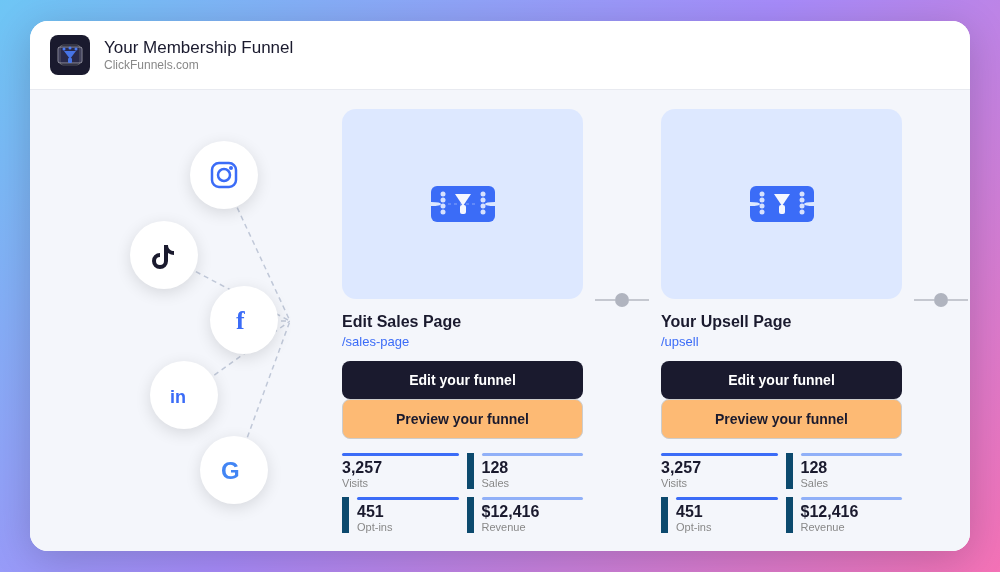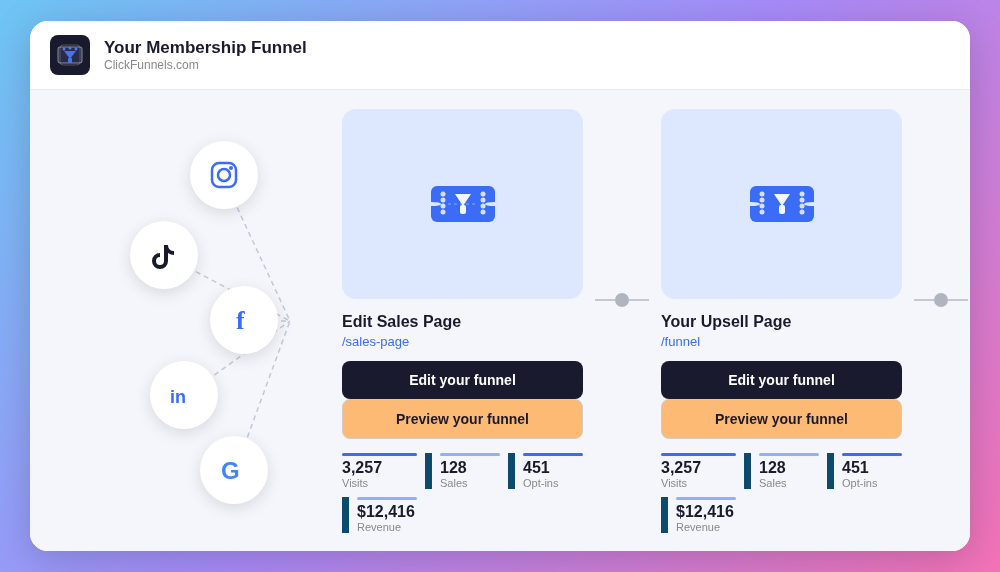--- a/index.html
+++ b/index.html
@@ -42,21 +42,21 @@
       justify-content: center;
       flex-shrink: 0;
     }
     .app-icon svg {
       width: 28px;
       height: 28px;
     }
     .titlebar-text {}
     .titlebar-title {
       font-size: 17px;
-      font-weight: 700;
+      font-weight: 400;
       color: #1a1a2e;
       line-height: 1.2;
     }
     .titlebar-sub {
       font-size: 12px;
       color: #888;
     }
     .main-content {
       flex: 1;
       display: flex;
@@ -169,21 +169,21 @@
       padding: 11px 0;
       font-size: 14px;
       font-weight: 600;
       cursor: pointer;
       margin-bottom: 14px;
       text-align: center;
     }
     .step-stats {
       width: 100%;
       display: grid;
-      grid-template-columns: 1fr 1fr 1fr;
+      grid-template-columns: 1fr 1fr;
       gap: 8px;
     }
     .stat-value {
       font-size: 16px;
       font-weight: 700;
       color: #1a1a2e;
     }
     .stat-label {
       font-size: 11px;
       color: #888;
@@ -397,21 +397,21 @@
             <circle cx="20" cy="48" r="2.5" fill="#fff" opacity="0.8"></circle>
             <circle cx="60" cy="30" r="2.5" fill="#fff" opacity="0.8"></circle>
             <circle cx="60" cy="36" r="2.5" fill="#fff" opacity="0.8"></circle>
             <circle cx="60" cy="42" r="2.5" fill="#fff" opacity="0.8"></circle>
             <circle cx="60" cy="48" r="2.5" fill="#fff" opacity="0.8"></circle>
             <path d="M32 30 L40 42 L48 30 Z" fill="#fff" opacity="0.95"></path>
             <rect x="37" y="41" width="6" height="9" rx="2" fill="#fff" opacity="0.95"></rect>
           </svg>
         </div>
         <div class="step-name">Your Upsell Page</div>
-        <div class="step-url">/funnel</div>
+        <div class="step-url">/upsell</div>
         <button class="btn-edit">Edit your funnel</button>
         <button class="btn-preview">Preview your funnel</button>
         <div class="step-stats">
           <div class="stat-col">
             <div class="stat-bar blue"></div>
             <div class="stat-value">3,257</div>
             <div class="stat-label">Visits</div>
           </div>
           <div class="stat-col">
             <div class="stat-bar light-blue"></div>

